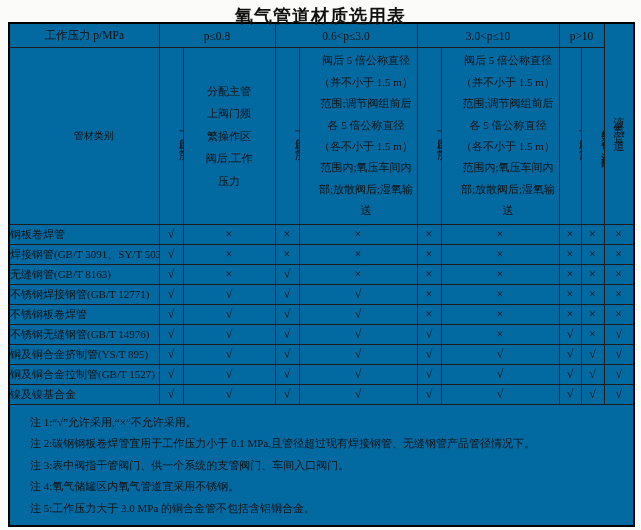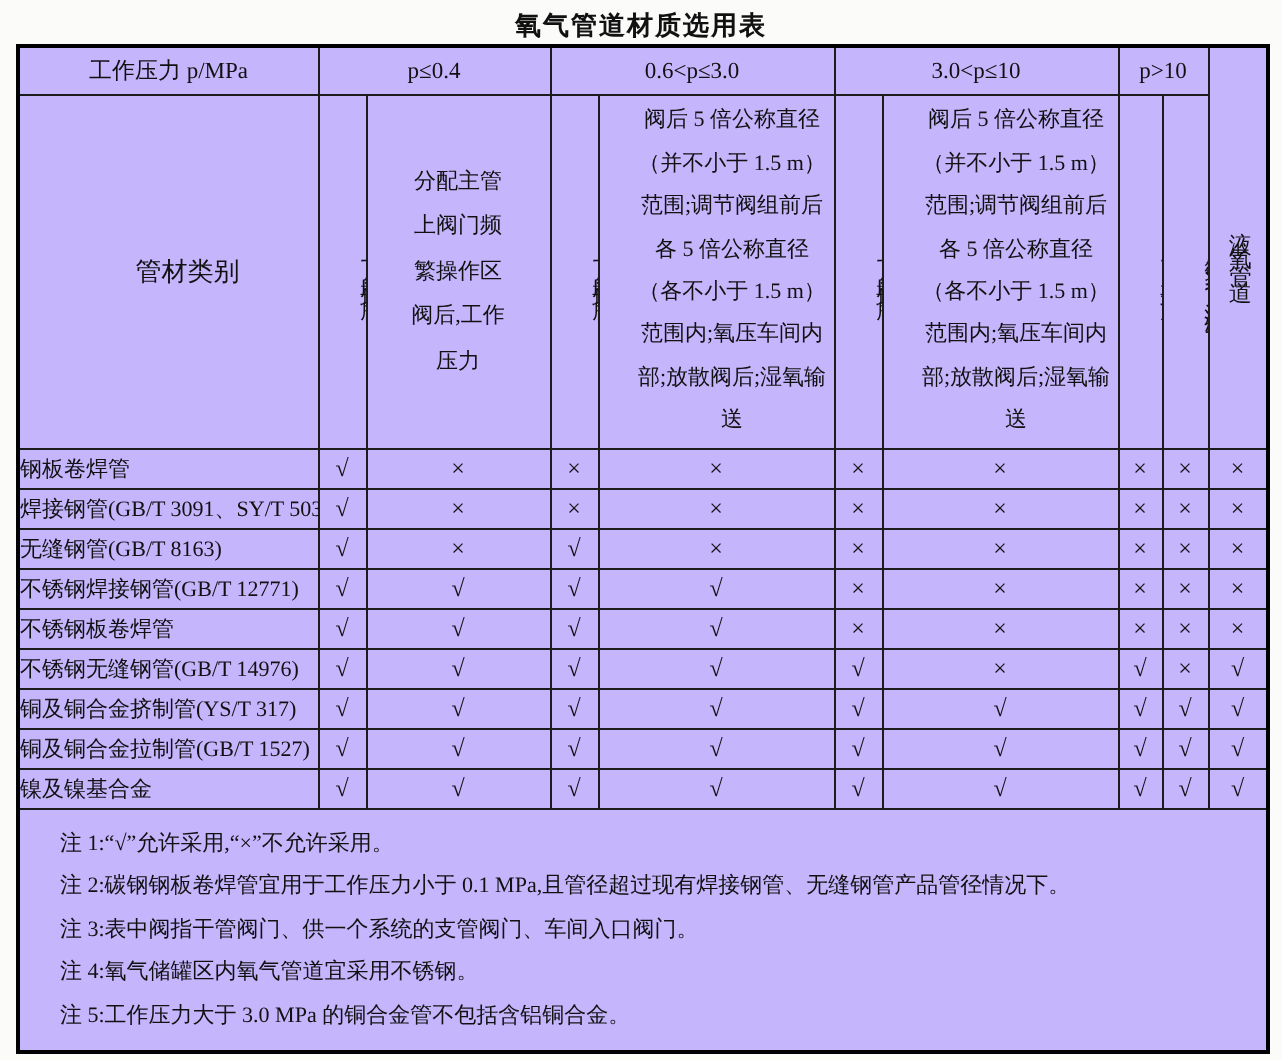--- a/index.html
+++ b/index.html
@@ -7,43 +7,43 @@
     width:641px;height:530px;
     background:#fbfbfa;
     font-family:"Liberation Serif", serif;
     color:#111;
     -webkit-font-smoothing:antialiased;
   }
   .page{width:641px;height:530px;position:relative;overflow:hidden;}
   .title{
     text-align:center;
     font-weight:bold;
-    font-size:13px;
+    font-size:18px;
     letter-spacing:1px;
     padding-top:4px;
     height:16px;
   }
   table{
     border-collapse:collapse;
     table-layout:fixed;
     width:625px;
     margin:2px auto 0 8px;
     border:2px solid #000;
-    background:#c4b5fd;
+    background:#0369a1;
   }
   th,td{
     border:1px solid #1c1c1c;
     font-weight:normal;
     font-size:11px;
     padding:0;
     overflow:hidden;
   }
   thead tr.r1 th{height:23px;text-align:center;font-size:11.5px;}
   thead tr.r2 th{height:172px;vertical-align:middle;text-align:center;padding-left:19px;}
-  th.corner{font-size:13px;}
+  th.corner{font-size:10px;}
   th.wrap{
     line-height:1.95;
     text-align:center;
     vertical-align:middle;
     padding:2px 3px;
   }
   th.wrap.narrowtext{padding:2px 21px;line-height:2.05;}
   .vspan{
     writing-mode:vertical-rl;
     text-orientation:upright;
@@ -89,21 +89,21 @@
         <col style="width:118px">
         <col style="width:24px">
       <col style="width:118px">
         <col style="width:22px">
         <col style="width:23px">
       <col style="width:30px">
     </colgroup>
     <thead>
       <tr class="r1">
         <th class="corner">工作压力 p/MPa</th>
-        <th colspan="2">p≤0.4</th>
+        <th colspan="2">p≤0.8</th>
         <th colspan="2">0.6&lt;p≤3.0</th>
         <th colspan="2">3.0&lt;p≤10</th>
         <th colspan="2">p&gt;10</th>
         <th rowspan="2" class="loxcell">
           <span class="vspan lox">液氧管道</span>
         </th>
       </tr>
       <tr class="r2">
         <th class="corner">管材类别</th>
         <th>
@@ -193,21 +193,21 @@
           <td class="mark">√</td>
           <td class="mark">√</td>
           <td class="mark">√</td>
           <td class="mark">√</td>
           <td class="mark">×</td>
           <td class="mark">√</td>
           <td class="mark">×</td>
           <td class="mark">√</td>
         </tr>
         <tr>
-          <td class="lbl">铜及铜合金挤制管(YS/T 317)</td>
+          <td class="lbl">铜及铜合金挤制管(YS/T 895)</td>
           <td class="mark">√</td>
           <td class="mark">√</td>
           <td class="mark">√</td>
           <td class="mark">√</td>
           <td class="mark">√</td>
           <td class="mark">√</td>
           <td class="mark">√</td>
           <td class="mark">√</td>
           <td class="mark">√</td>
         </tr>

